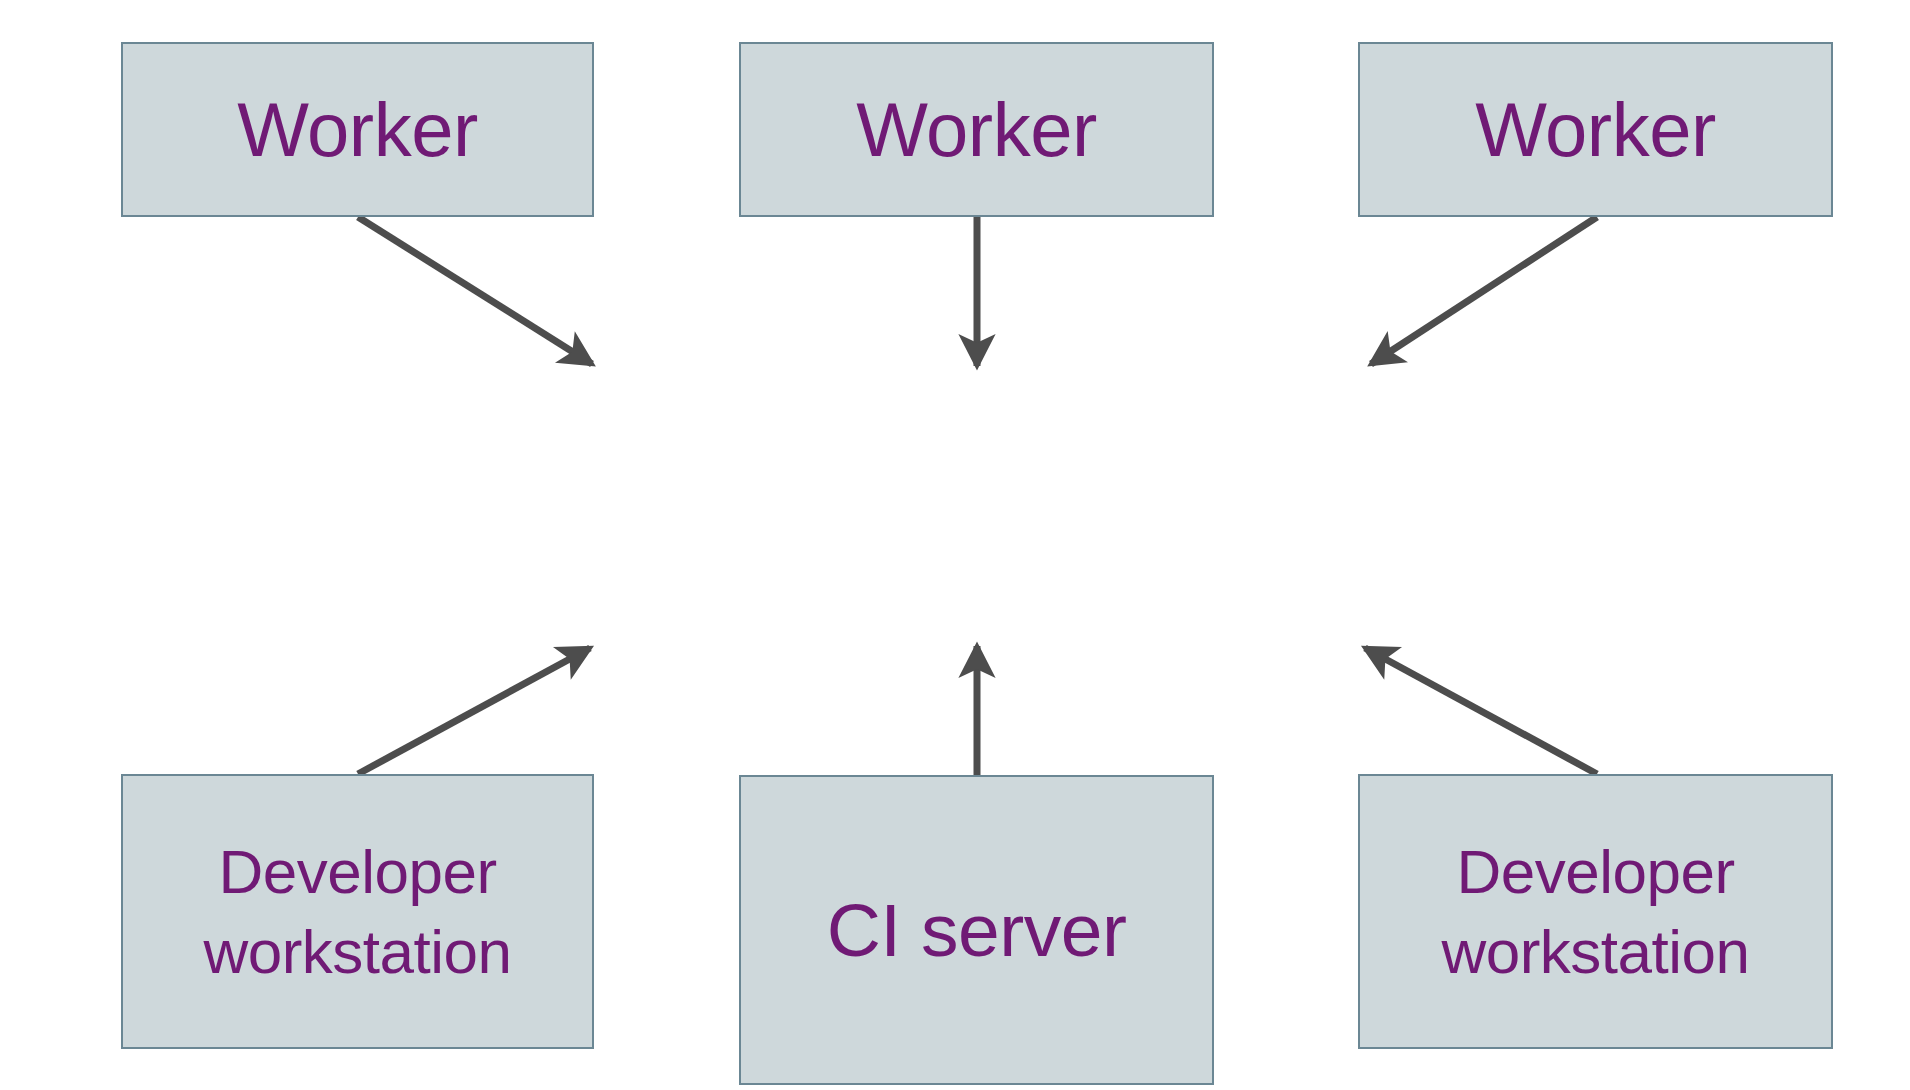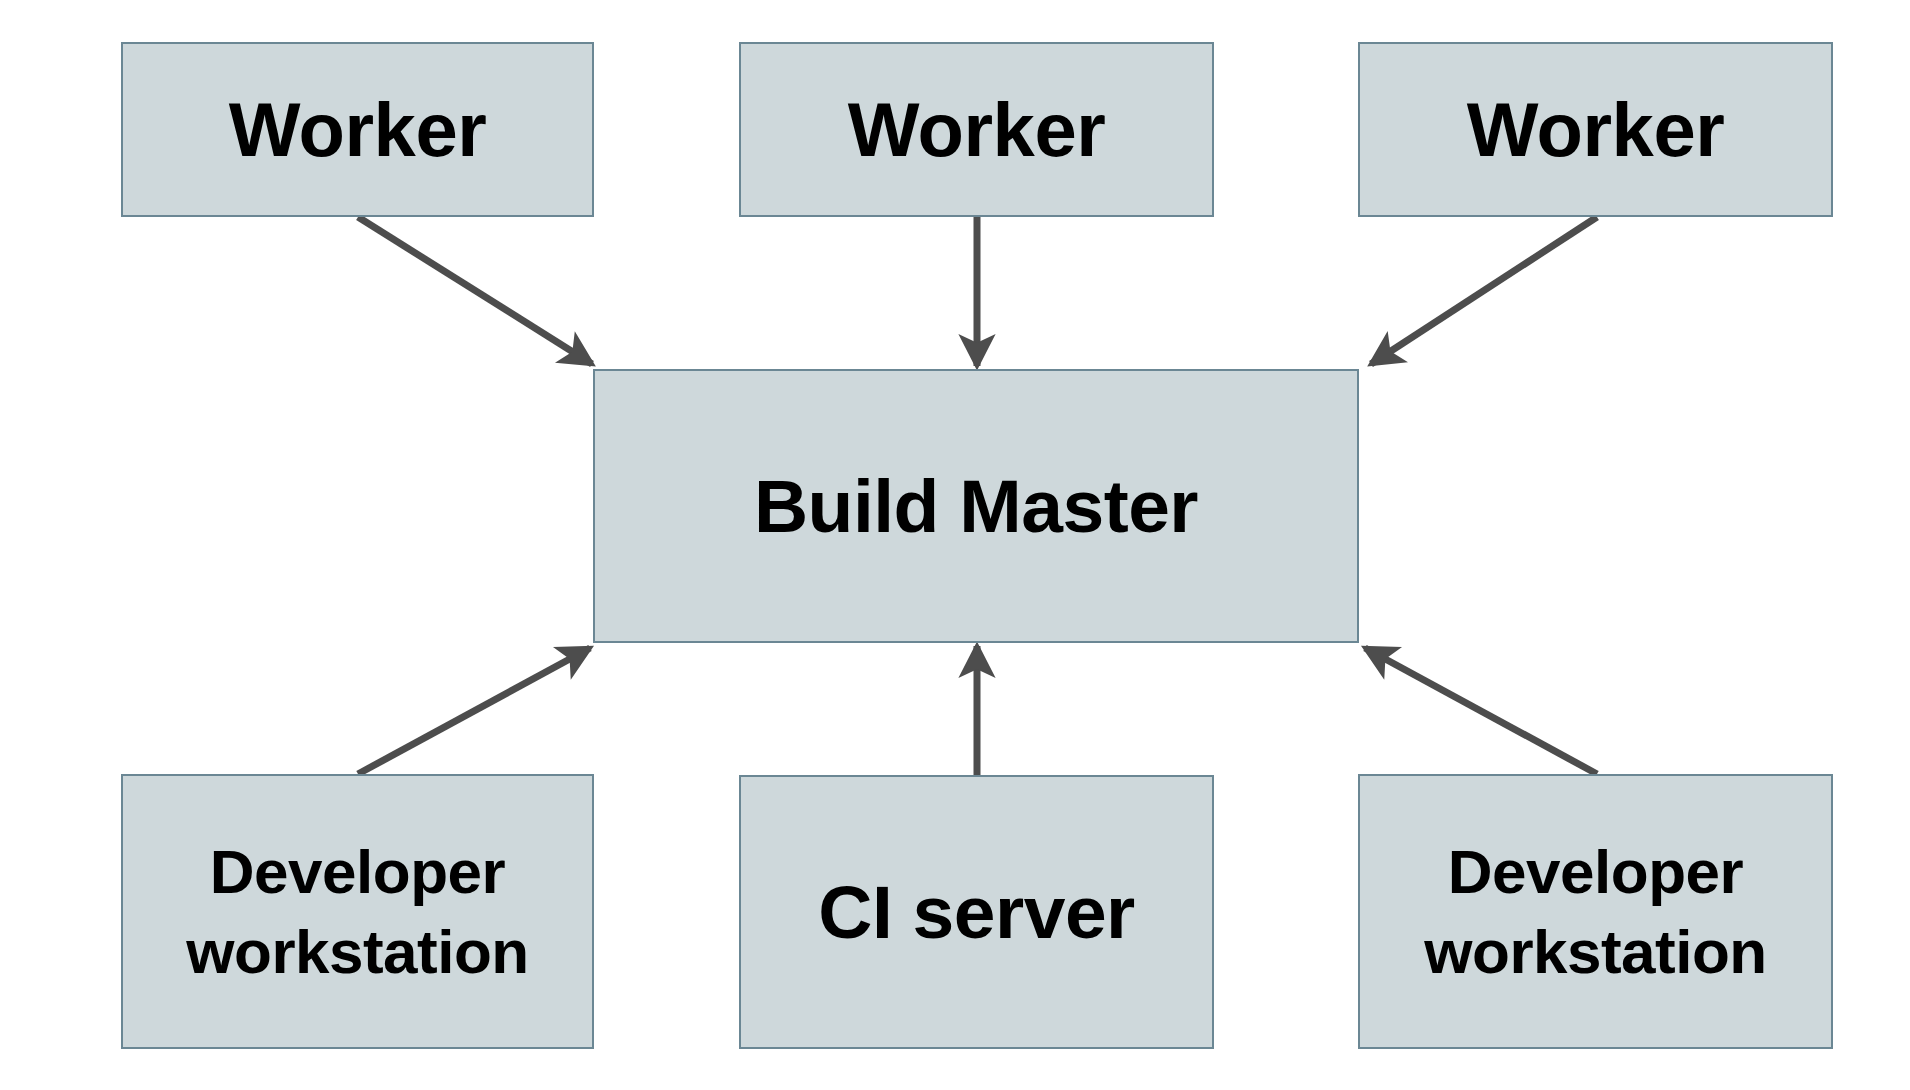--- a/index.html
+++ b/index.html
@@ -30,34 +30,34 @@
     position: absolute;
     box-sizing: border-box;
     background: #ced8db;
     border: 2px solid #6b8794;
     display: flex;
     align-items: center;
     justify-content: center;
     text-align: center;
   }
   .node-label {
-    color: #000000;
+    color: #701a75;
     font-family: "Liberation Sans", sans-serif;
-    font-weight: 700;
+    font-weight: 400;
     letter-spacing: -0.5px;
     line-height: 1.28;
     white-space: pre-line;
   }
   
   #node-worker-1 { left: 121px;  top: 42px;  width: 473px; height: 175px; }
   #node-worker-2 { left: 739px;  top: 42px;  width: 475px; height: 175px; }
   #node-worker-3 { left: 1358px; top: 42px;  width: 475px; height: 175px; }
   #node-build-master { left: 593px; top: 369px; width: 766px; height: 274px; }
   #node-dev-left  { left: 121px;  top: 774px; width: 473px; height: 275px; }
-  #node-ci-server { left: 739px;  top: 775px; width: 475px; height: 274px; }
+  #node-ci-server { left: 739px;  top: 775px; width: 475px; height: 310px; }
   #node-dev-right { left: 1358px; top: 774px; width: 475px; height: 275px; }
 
   #node-worker-1 .node-label,
   #node-worker-2 .node-label,
   #node-worker-3 .node-label { font-size: 76px; }
   #node-build-master .node-label { font-size: 75px; }
   #node-dev-left .node-label,
   #node-dev-right .node-label { font-size: 62px; }
   #node-ci-server .node-label { font-size: 75px; }
 </style>
@@ -91,23 +91,20 @@
   </div>
 
   <div class="node" id="node-worker-2">
     <span class="node-label">Worker</span>
   </div>
 
   <div class="node" id="node-worker-3">
     <span class="node-label">Worker</span>
   </div>
 
-  <div class="node" id="node-build-master">
-    <span class="node-label">Build Master</span>
-  </div>
 
   <div class="node" id="node-dev-left">
     <span class="node-label">Developer
 workstation</span>
   </div>
 
   <div class="node" id="node-ci-server">
     <span class="node-label">CI server</span>
   </div>
 

